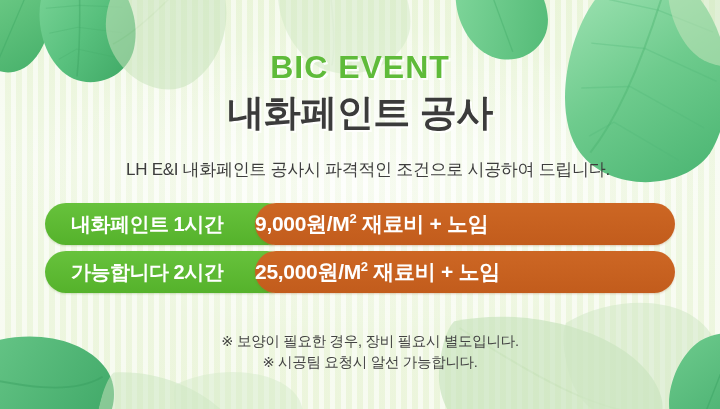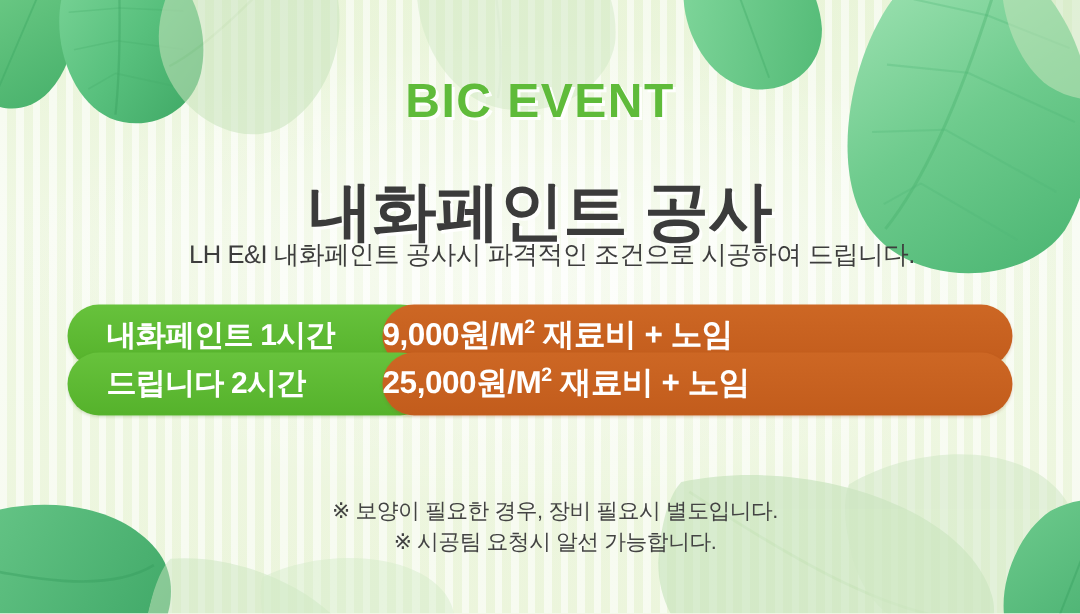--- a/index.html
+++ b/index.html
@@ -88,26 +88,25 @@
     letter-spacing: 1px;
     color: #5fbb3a;
     text-shadow: 2px 2px 0 rgba(255,255,255,0.9);
   }
 
   .headline {
     position: absolute;
     top: 88px;
     left: 0;
     right: 0;
-    font-size: 43px;
+    font-size: 37px;
     font-weight: 700;
     letter-spacing: -0.5px;
     color: #3b3b3b;
     text-shadow: 2px 2px 0 rgba(255,255,255,0.85);
-    margin-top: 24px;
   }
 
   .subtitle {
     position: absolute;
     top: 158px;
     left: 16px;
     right: 0;
     font-size: 17px;
     font-weight: 400;
     color: #3d3d3d;
@@ -117,21 +116,21 @@
   
   .rows {
     position: absolute;
     top: 203px;
     left: 0;
     width: 720px;
   }
   .price-row {
     position: relative;
     height: 32px;
-    margin-bottom: 0;
+    margin-bottom: 16px;
   }
   .pill-label {
     position: absolute;
     left: 45px;
     top: 0;
     width: 243px;
     height: 42px;
     border-radius: 21px;
     background: linear-gradient(180deg, #67c23c 0%, #55b22b 100%);
     box-shadow: 0 1px 2px rgba(90,140,50,0.25);
@@ -339,21 +338,21 @@
         <div class="pill-label">
           <span>내화페인트 1시간</span>
         </div>
         <div class="pill-price">
           <span><em style="font-style:normal">9,000원/M</em><sup>2</sup><em style="font-style:normal"> 재료비 + 노임</em></span>
         </div>
       </div>
 
       <div class="price-row">
         <div class="pill-label">
-          <span>드립니다 2시간</span>
+          <span>가능합니다 2시간</span>
         </div>
         <div class="pill-price">
           <span><em style="font-style:normal">25,000원/M</em><sup>2</sup><em style="font-style:normal"> 재료비 + 노임</em></span>
         </div>
       </div>
 
     </div>
 
     <div class="notes">
       <div class="note">※ 보양이 필요한 경우, 장비 필요시 별도입니다.</div>

